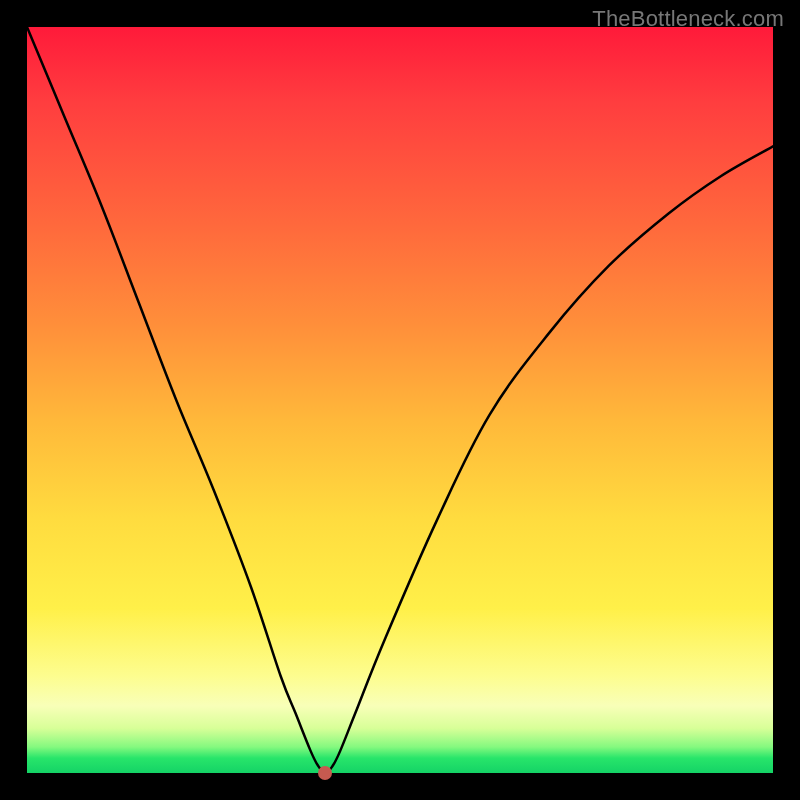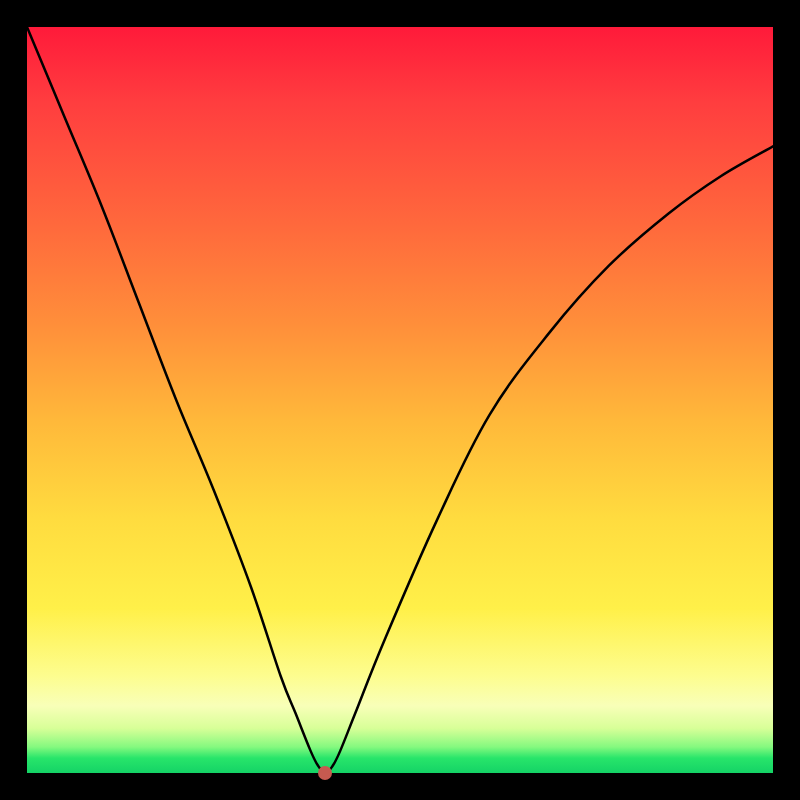--- a/index.html
+++ b/index.html
@@ -73,14 +73,15 @@
   <div class="plot-area">
 
     <svg class="curve" viewBox="0 0 746 746" preserveAspectRatio="none">
       <path id="curve-path" fill="none" stroke="#000" stroke-width="2.5" stroke-linecap="round" stroke-linejoin="round" d="M 0 0 C 6.714 16.113599999999995, 23.872000000000003 57.29279999999999, 37.300000000000004 89.51999999999998 C 50.72800000000001 121.74719999999996, 61.17200000000001 145.46999999999997, 74.60000000000001 179.03999999999996 C 88.028 212.60999999999996, 98.472 241.10719999999998, 111.89999999999999 276.02 C 125.32799999999999 310.9328, 135.77200000000002 339.43, 149.20000000000002 373 C 162.62800000000001 406.57, 173.072 428.95, 186.5 462.52 C 199.928 496.09, 211.71479999999997 525.93, 223.79999999999998 559.5 C 235.8852 593.07, 245.5832 626.1924, 253.64000000000001 649.02 C 261.6968 671.8475999999999, 263.1888 672.892, 268.56 686.32 C 273.9312 699.748, 279.45160000000004 714.2204, 283.48 723.62 C 287.5084 733.0196, 288.2544 734.5115999999999, 290.94 738.54 C 293.6256 742.5684, 295.71440000000007 746, 298.40000000000003 746 C 301.0856 746, 303.1744 742.5684, 305.85999999999996 738.54 C 308.5455999999999 734.5115999999999, 309.29159999999996 733.0196, 313.32 723.62 C 317.3484 714.2204, 320.1832 706.462, 328.24 686.32 C 336.2968 666.1780000000001, 343.3092 646.6328000000001, 358.08 611.72 C 372.8508 576.8072, 391.5008 532.644, 410.3 492.36 C 429.0992 452.076, 442.378 421.49, 462.52 387.92 C 482.662 354.35, 500.7151999999999 332.716, 522.1999999999999 305.86 C 543.6847999999999 279.004, 560.3952 260.2048, 581.88 238.71999999999997 C 603.3648 217.23519999999996, 621.4179999999999 202.61360000000002, 641.56 186.5 C 661.702 170.38639999999998, 674.9808 161.28519999999992, 693.7800000000001 149.19999999999993 C 712.5792000000001 137.11479999999995, 736.6004 124.7312, 746 119.36000000000001"></path>
     </svg>
 
     <div class="dot" id="min-dot" style="left: 298.4px; top: 746px;"></div>
 
   </div>
 
+  <div class="watermark">TheBottleneck.com</div>
 
 </div>
 
 </body></html>

